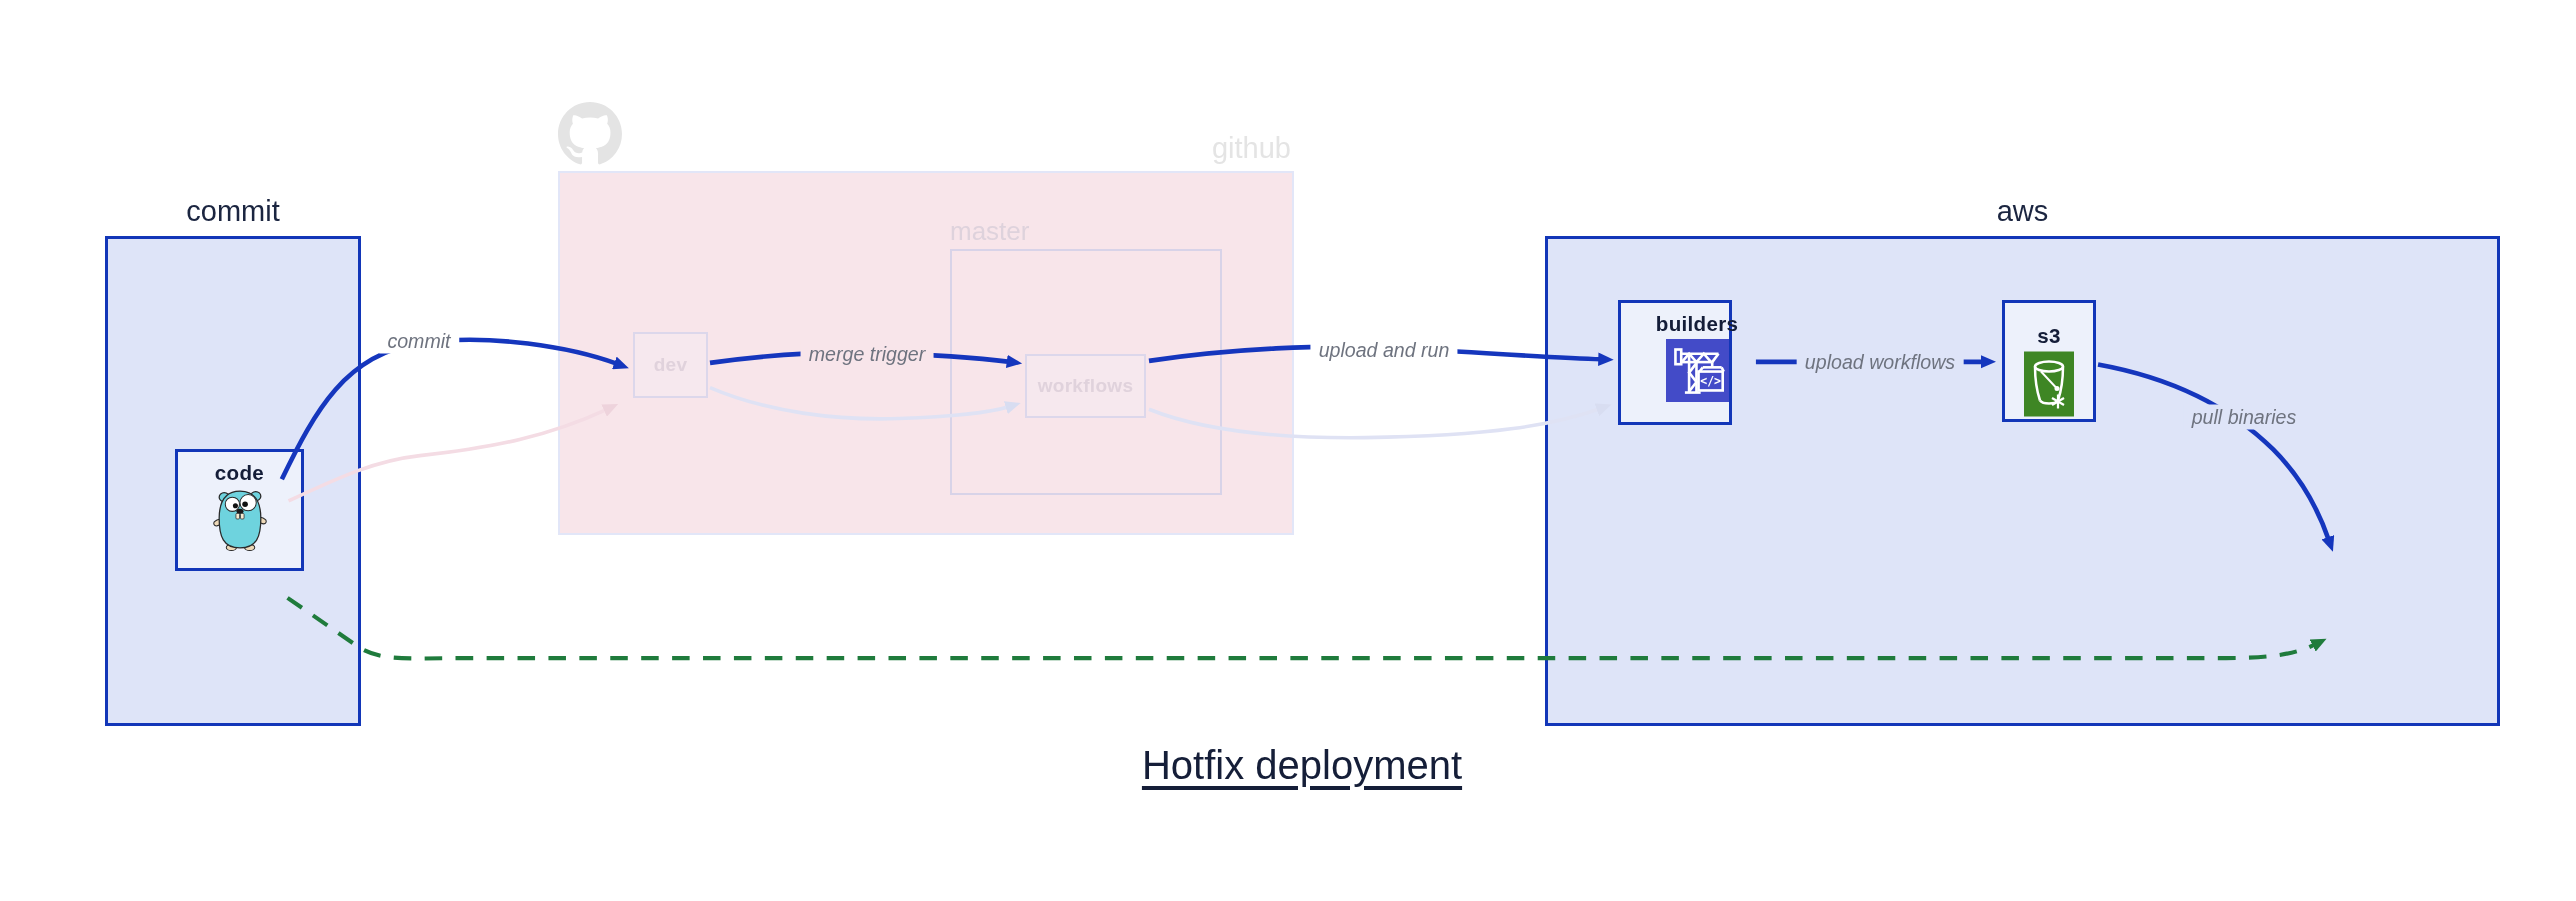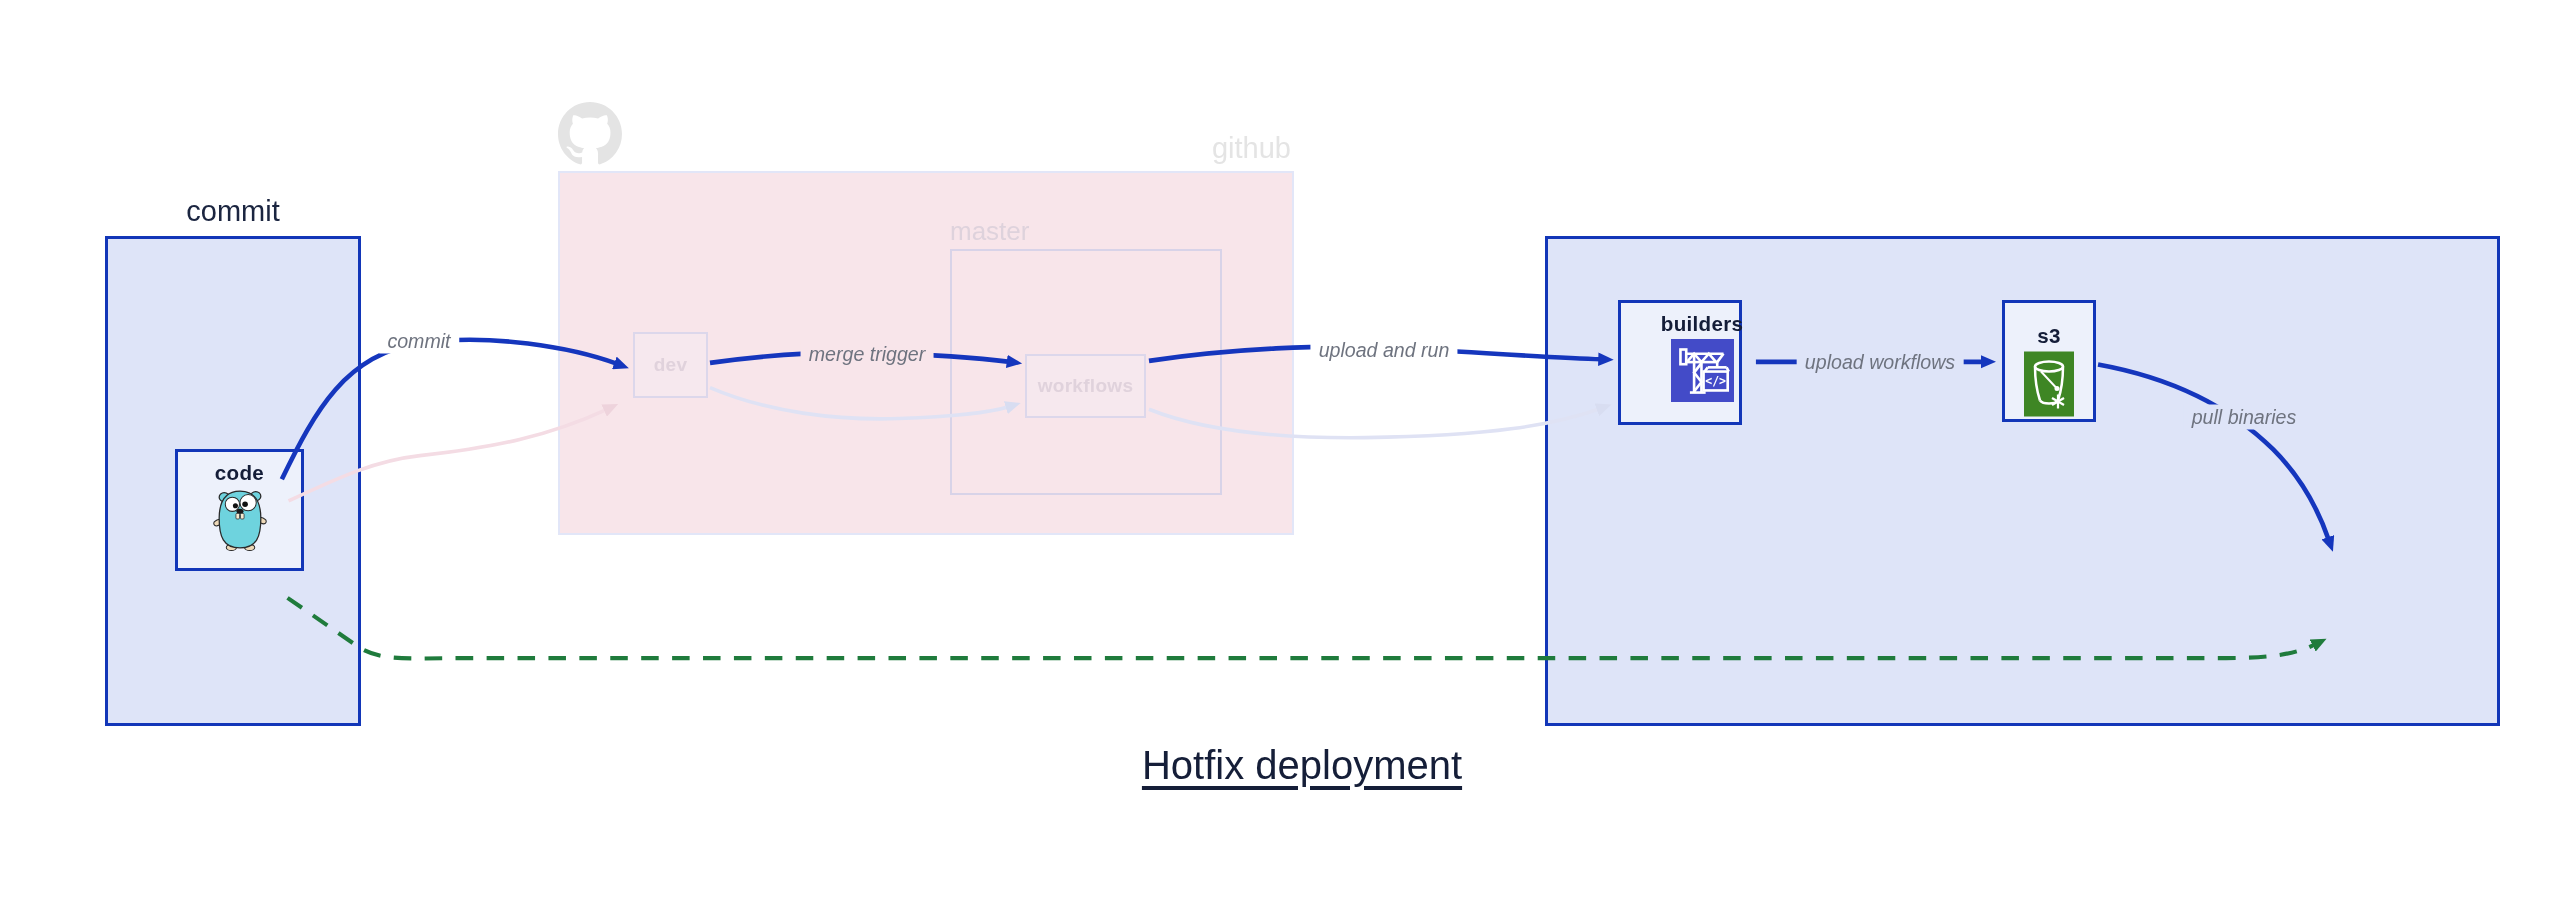--- a/index.html
+++ b/index.html
@@ -50,20 +50,21 @@
 <div id="canvas">
 
   <div class="region region-bright" style="left:105px; top:236px; width:256px; height:490px;"></div>
   <div class="region region-github" style="left:558px; top:171px; width:736px; height:364px;"></div>
   <div class="region region-master" style="left:950px; top:249px; width:272px; height:246px;"></div>
   <div class="region region-bright" style="left:1545px; top:236px; width:955px; height:490px;"></div>
 
   <div class="region-label label-center" style="left:105px; top:195px; width:256px;">commit</div>
   <div class="region-label github-label" style="left:1108px; top:132px; width:183px;">github</div>
   <div class="region-label master-label" style="left:950px; top:216px; width:272px;">master</div>
+  <div class="region-label label-center" style="left:1545px; top:195px; width:955px;">aws</div>
 
   <div class="octocat-wrap">
     <svg width="64" height="64" viewBox="0 0 16 16" aria-hidden="true">
       <path fill="#e4e4e4" d="M8 0C3.58 0 0 3.58 0 8c0 3.54 2.29 6.53 5.47 7.59.4.07.55-.17.55-.38
         0-.19-.01-.82-.01-1.49-2.01.37-2.53-.49-2.69-.94-.09-.23-.48-.94-.82-1.13-.28-.15-.68-.52-.01-.53.63-.01
         1.08.58 1.23.82.72 1.21 1.87.87 2.33.66.07-.52.28-.87.51-1.07-1.78-.2-3.64-.89-3.64-3.95
         0-.87.31-1.59.82-2.15-.08-.2-.36-1.02.08-2.12 0 0 .67-.21 2.2.82.64-.18 1.32-.27 2-.27s1.36.09
         2 .27c1.53-1.04 2.2-.82 2.2-.82.44 1.1.16 1.92.08 2.12.51.56.82 1.27.82 2.15 0 3.07-1.87
         3.75-3.65 3.95.29.25.54.73.54 1.48 0 1.07-.01 1.93-.01 2.2 0 .21.15.46.55.38A8.01 8.01 0 0 0 16
         8c0-4.42-3.58-8-8-8z"></path>
@@ -93,21 +94,21 @@
   </div>
 
   <div class="node node-faded" style="left:633px; top:332px; width:75px; height:66px;">
     <span class="node-label">dev</span>
   </div>
 
   <div class="node node-faded" style="left:1025px; top:354px; width:121px; height:64px;">
     <span class="node-label">workflows</span>
   </div>
 
-  <div class="node node-bright" style="left:1618px; top:300px; width:124px; height:125px;padding-left:44px;">
+  <div class="node node-bright" style="left:1618px; top:300px; width:114px; height:125px;padding-left:44px;">
     <span class="node-label">builders</span>
     <span>
       <svg width="63" height="63" viewBox="0 0 120 120">
         <rect x="0" y="0" width="120" height="120" fill="#434bc8"></rect>
         <g stroke="#ffffff" stroke-width="5" fill="none">
           <rect x="18" y="20" width="11" height="28"></rect>
           <path d="M29,28 L100,28"></path>
           <path d="M29,44 L88,44"></path>
           <path d="M30,44 L44,28 L58,44 L72,28 L86,44"></path>
           <path d="M100,28 L88,44"></path>

